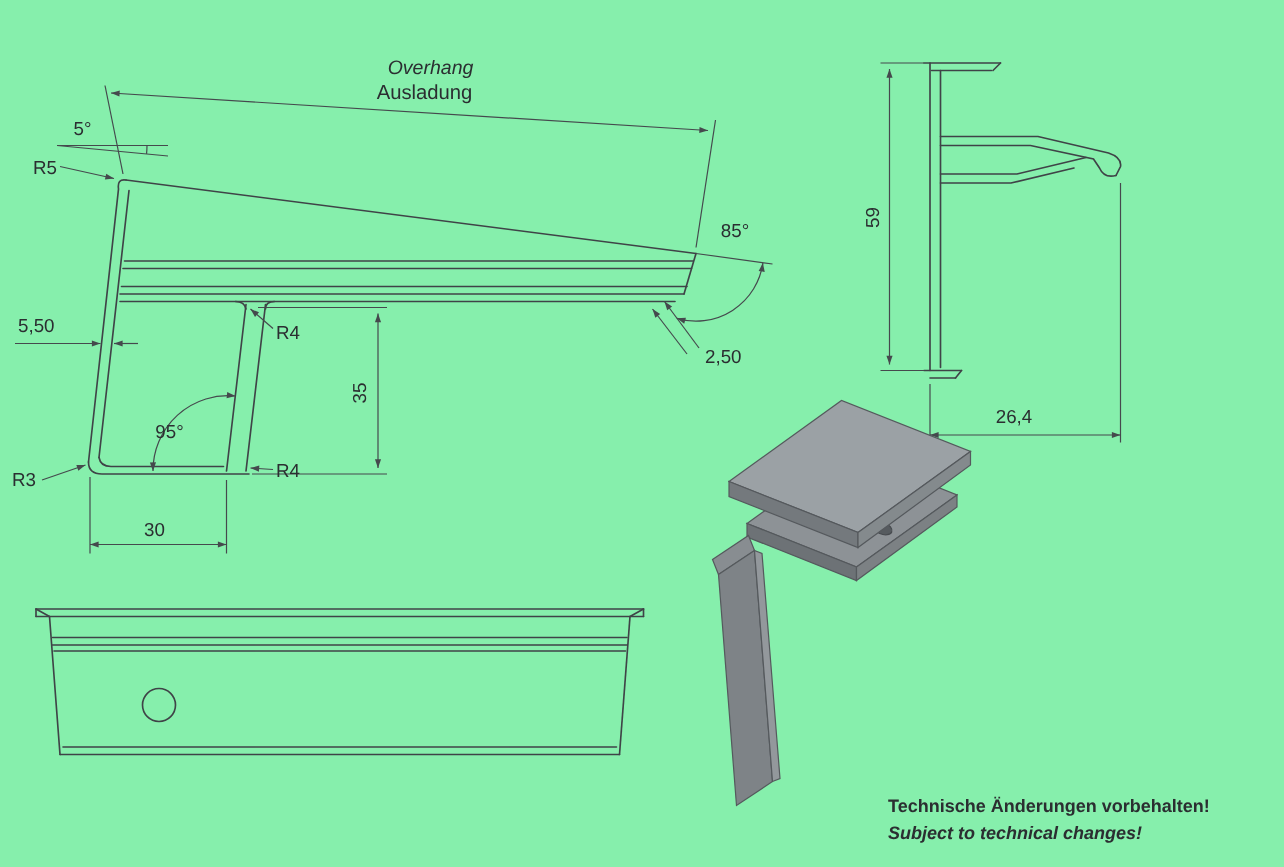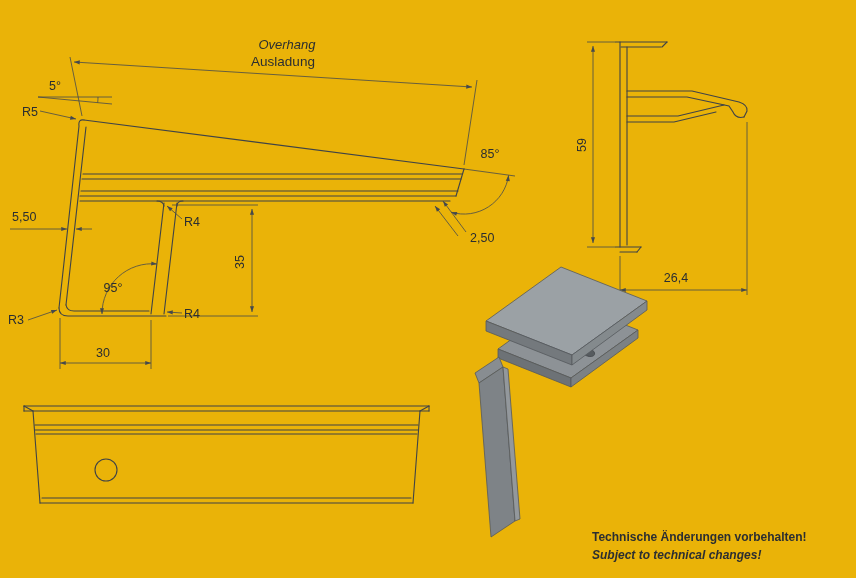--- a/index.html
+++ b/index.html
@@ -1,19 +1,19 @@
 <!DOCTYPE html>
 <html><head>
 <meta charset="utf-8">
 <style>
   html,body{margin:0;padding:0;background:#ffffff;}
   #stage{
     position:relative;
     width:856px;height:578px;
-    background:#eab308;
+    background:#86efac;
     font-family:"Liberation Sans", sans-serif;
     overflow:hidden;
   }
   svg text{
     font-family:"Liberation Sans", sans-serif;
     fill:#2b2e31;
     font-size:12.5px;
   }
   .obj{stroke:#3f4347;stroke-width:1.1;fill:none;stroke-linecap:round;}
   .dim{stroke:#45494d;stroke-width:0.8;fill:none;}

